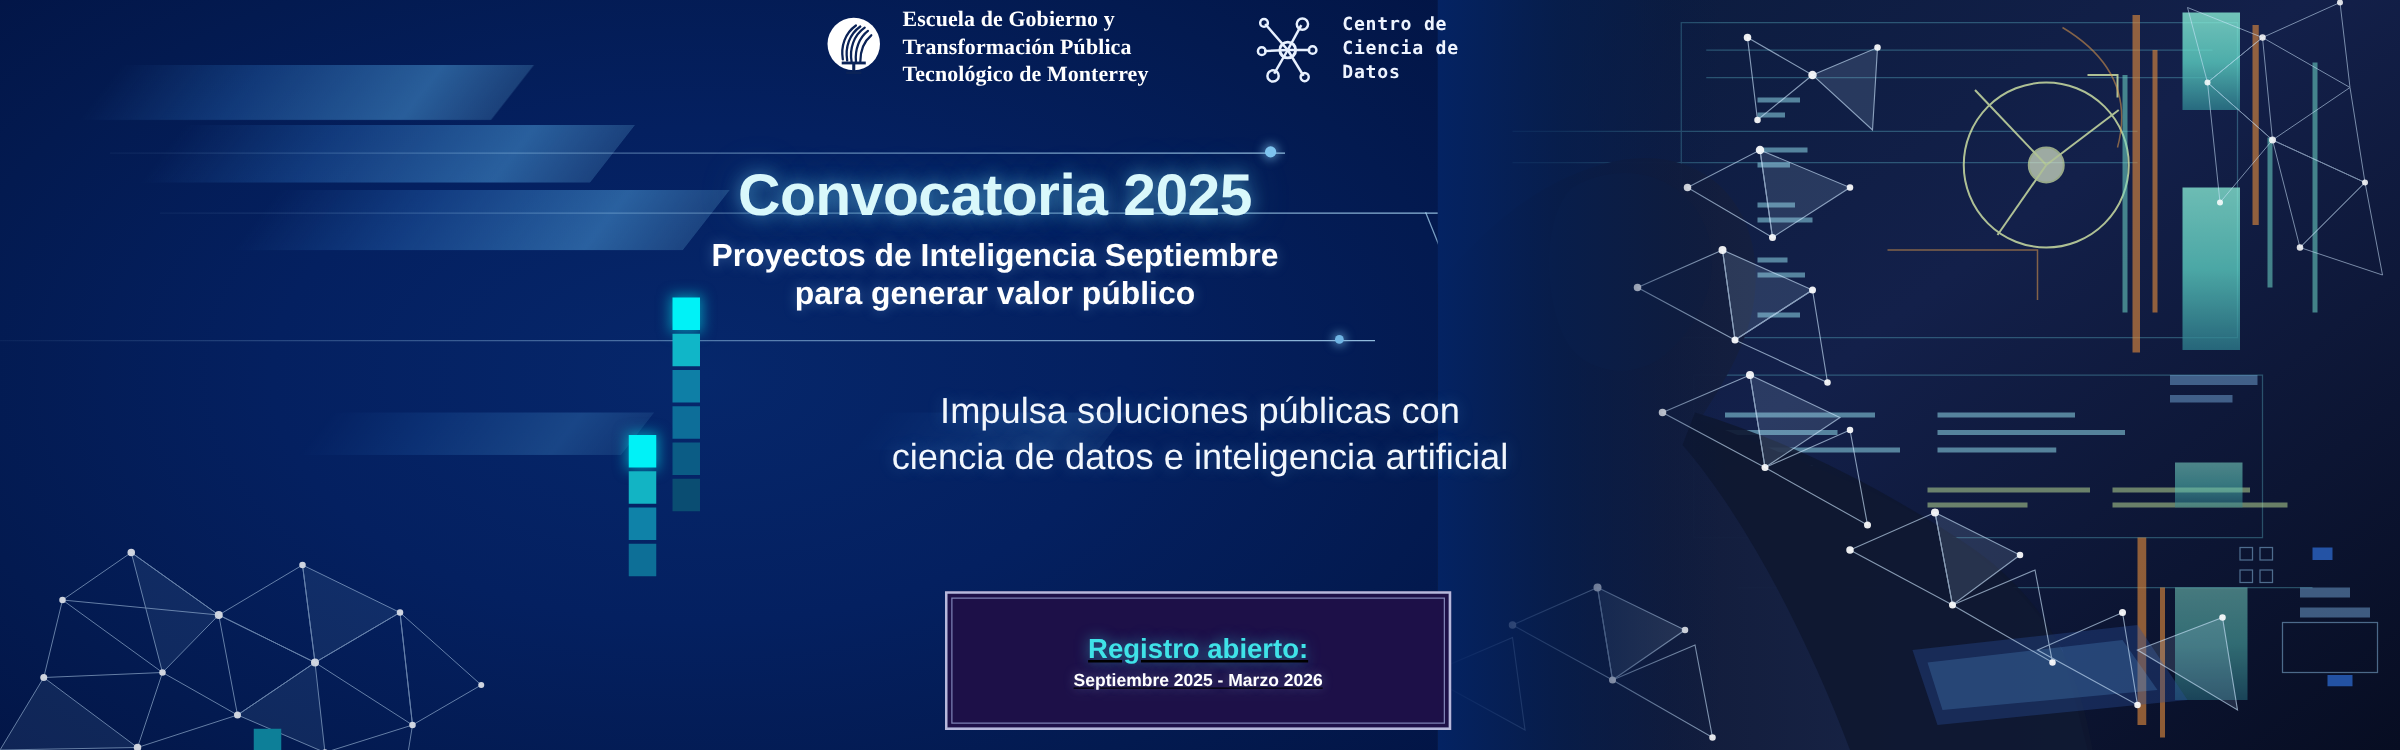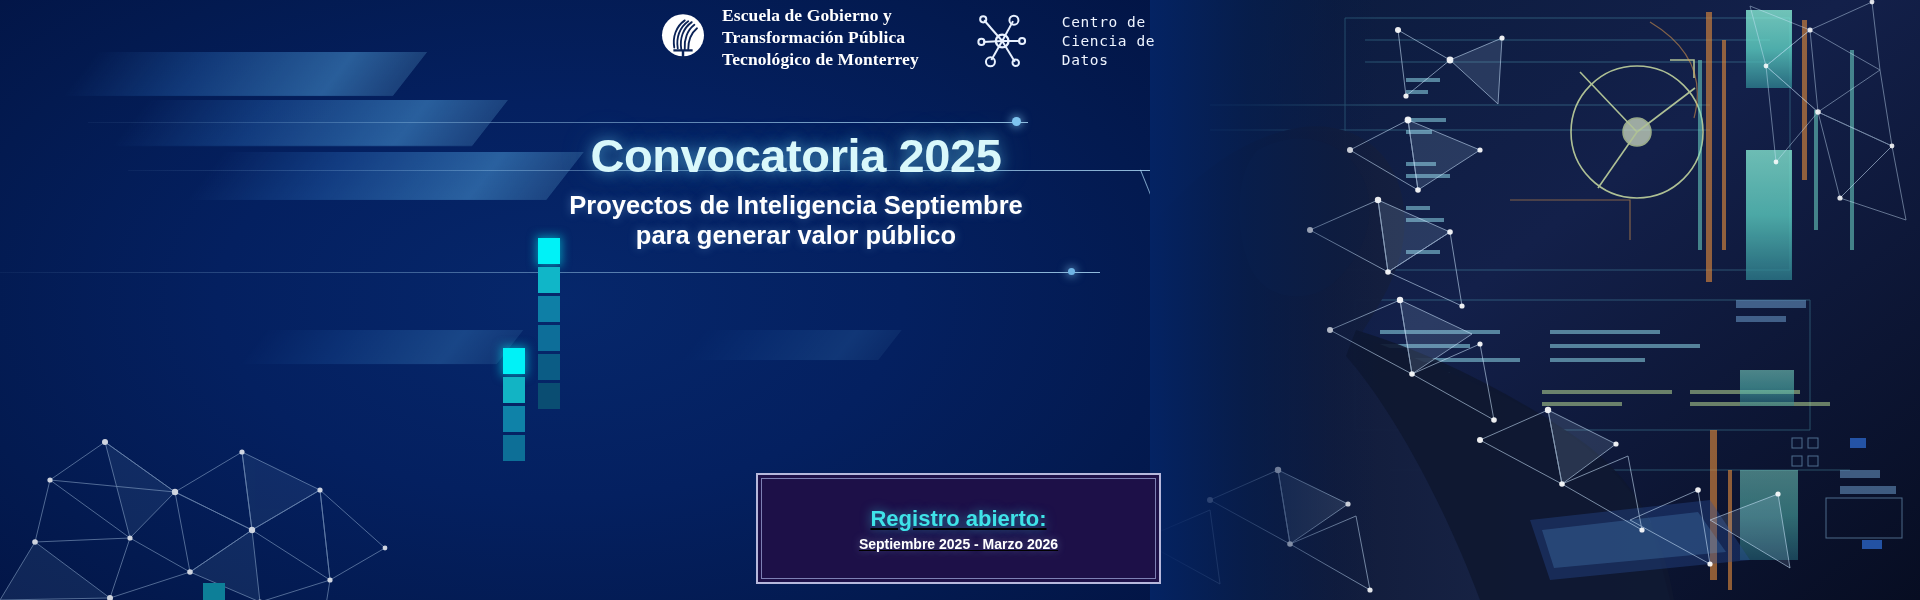--- a/index.html
+++ b/index.html
@@ -49,35 +49,35 @@
   }
   #photo .fadeL {
     position:absolute; left:0; top:0; width:230px; height:600px;
     background:linear-gradient(90deg, #042363 0%, rgba(5,30,80,0.72) 42%, rgba(5,25,70,0.22) 80%, rgba(0,0,0,0) 100%);
     z-index:8;
   }
   
   #content { position:absolute; left:0; top:0; width:1920px; height:600px; z-index:10; }
   .logos {
     position:absolute; left:655px; top:4px;
-    display:flex; align-items:flex-end; gap:56px;
+    display:flex; align-items:center; gap:84px;
   }
   .logo-egap { display:flex; align-items:center; gap:11px; }
   .egap-mark { width:56px; height:56px; flex:0 0 auto; }
   .egap-words {
     font-family:"Liberation Serif", serif;
     color:#ffffff; font-weight:700; font-size:17.5px; line-height:1.26;
     letter-spacing:.1px; white-space:nowrap;
   }
   .logo-ccd { display:flex; align-items:center; gap:13px; padding-top:5px; }
   .ccd-mark { width:58px; height:56px; flex:0 0 auto; }
   .ccd-words {
     font-family:"DejaVu Sans Mono", monospace;
-    color:#eef4ff; font-weight:400; font-size:14.5px; line-height:1.32;
-    letter-spacing:.6px; white-space:nowrap;margin-left:16px;
+    color:#eef4ff; font-weight:700; font-size:14.5px; line-height:1.32;
+    letter-spacing:.6px; white-space:nowrap;
   }
   .headline {
     position:absolute; left:0; top:128px; width:1592px; text-align:center;
   }
   .headline h1 {
     font-size:47px; font-weight:700; letter-spacing:-0.4px;
     color:#d9f8fb;
     text-shadow:0 0 14px rgba(120,225,255,.55), 0 0 34px rgba(90,200,245,.30);
   }
   .headline h2 {
@@ -438,20 +438,24 @@
     </div>
 
     <div class="headline">
       <h1>Convocatoria 2025</h1>
       <h2>
         <span>Proyectos de Inteligencia Septiembre</span><br>
         <span>para generar valor público</span>
       </h2>
     </div>
 
+    <div class="blurb">
+      <span>Impulsa soluciones públicas con</span><br>
+      <span>ciencia de datos e inteligencia artificial</span>
+    </div>
 
     <div class="regbox">
       <div class="r1">Registro abierto:</div>
       <div class="r2">Septiembre 2025 - Marzo 2026</div>
     </div>
 
   </div>
 </div>
 
 </body></html>

